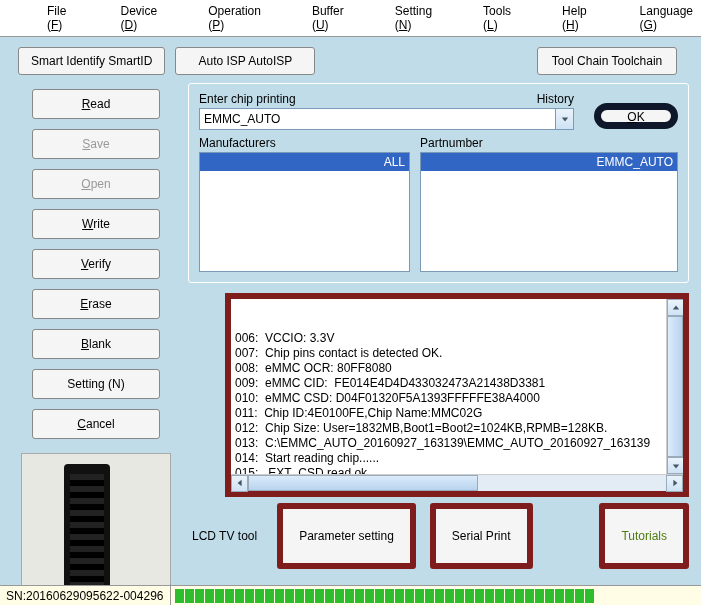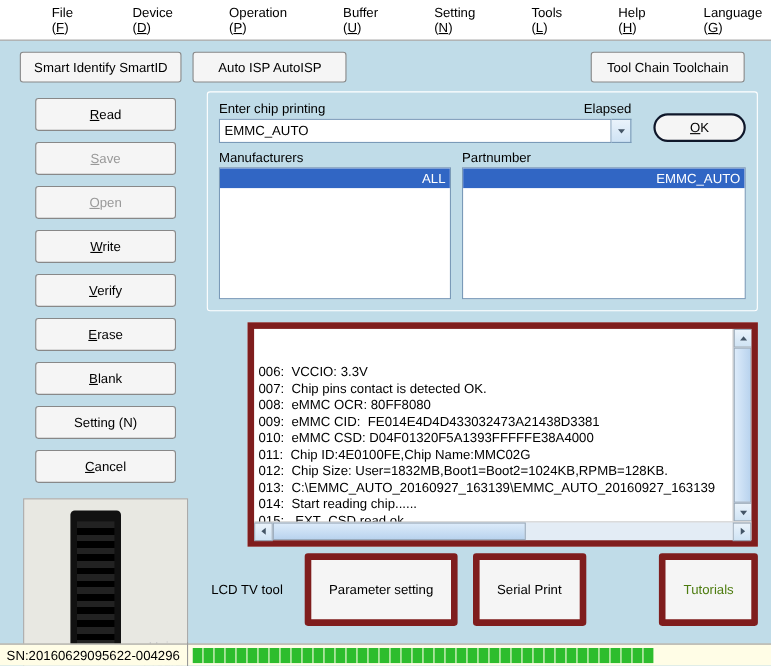--- a/index.html
+++ b/index.html
@@ -22,21 +22,21 @@
 .device-photo .lbl { position:absolute; right:4px; bottom:14px; color:#ccc; font-size:11px; text-align:right; line-height:12px;}
 .right-col { flex: 1; display: flex; flex-direction: column; }
 .chip-select-box { background: #c0dce8; border: 1px solid #fff; border-radius: 3px; padding: 8px 10px 10px 10px; display: flex; flex-direction: column; gap: 6px; }
 .row-top { display: flex; align-items: flex-end; gap: 12px; }
 .chip-field { flex: 1; }
 .chip-field .lbl { margin-bottom: 2px; display:block; }
 .combo { display: flex; }
 .combo input { flex:1; border: 1px solid #7a9ab8; padding: 3px 4px; height: 22px; }
 .combo .drop { width: 18px; height: 22px; background: linear-gradient(#eaf3fb,#cfe3f4); border: 1px solid #7a9ab8; border-left: none; display:flex; align-items:center; justify-content:center; cursor:pointer; }
 .combo .drop svg { width:8px; height:8px; }
-.ok-btn { width: 84px; height: 26px; background: #f5f5f5; border: 2px solid #0f172a; border-radius: 13px; cursor: pointer; margin-left: 8px; margin-bottom: 1px; text-align: center; }
+.ok-btn { width: 84px; height: 26px; background: #f5f5f5; border: 7px solid #0f172a; border-radius: 13px; cursor: pointer; margin-left: 8px; margin-bottom: 1px; text-align: center; }
 .ok-btn u { text-decoration: underline; }
 .list-row { display: flex; gap: 10px; }
 .list-col { flex: 1; display: flex; flex-direction: column; }
 .list-col .lbl { margin-bottom: 2px; }
 .listbox { border: 1px solid #7a9ab8; background: #fff; height: 120px; overflow: auto; text-align: right; }
 .listbox .item { padding: 2px 4px; cursor: pointer; }
 .listbox .item.selected { background: #3166c4; color: #fff; }
 .log-panel { margin-top: 10px; border: 6px solid #7f1d1d; background: #fff; height: 204px; display: flex; flex-direction: column; margin-left: 37px; }
 .log-body { flex:1; overflow: hidden; padding: 2px 4px; line-height: 15px; white-space: pre; position: relative; }
 .log-body .lines { position:absolute; }
@@ -107,21 +107,21 @@
       </div>
     </div>
   </div>
 
   <div class="right-col">
     <div class="chip-select-box">
       <div class="row-top">
         <div class="chip-field">
           <div class="field-label-row">
             <span class="left lbl">Enter chip printing</span>
-            <span class="lbl">Elapsed</span>
+            <span class="lbl">History</span>
           </div>
           <div class="combo">
             <input type="text" value="EMMC_AUTO" style="">
             <div class="drop">
               <svg class="tri" viewBox="0 0 10 10">
                   <path d="M1 3 L9 3 L5 8 Z"></path>
                 </svg>
             </div>
           </div>
         </div>

